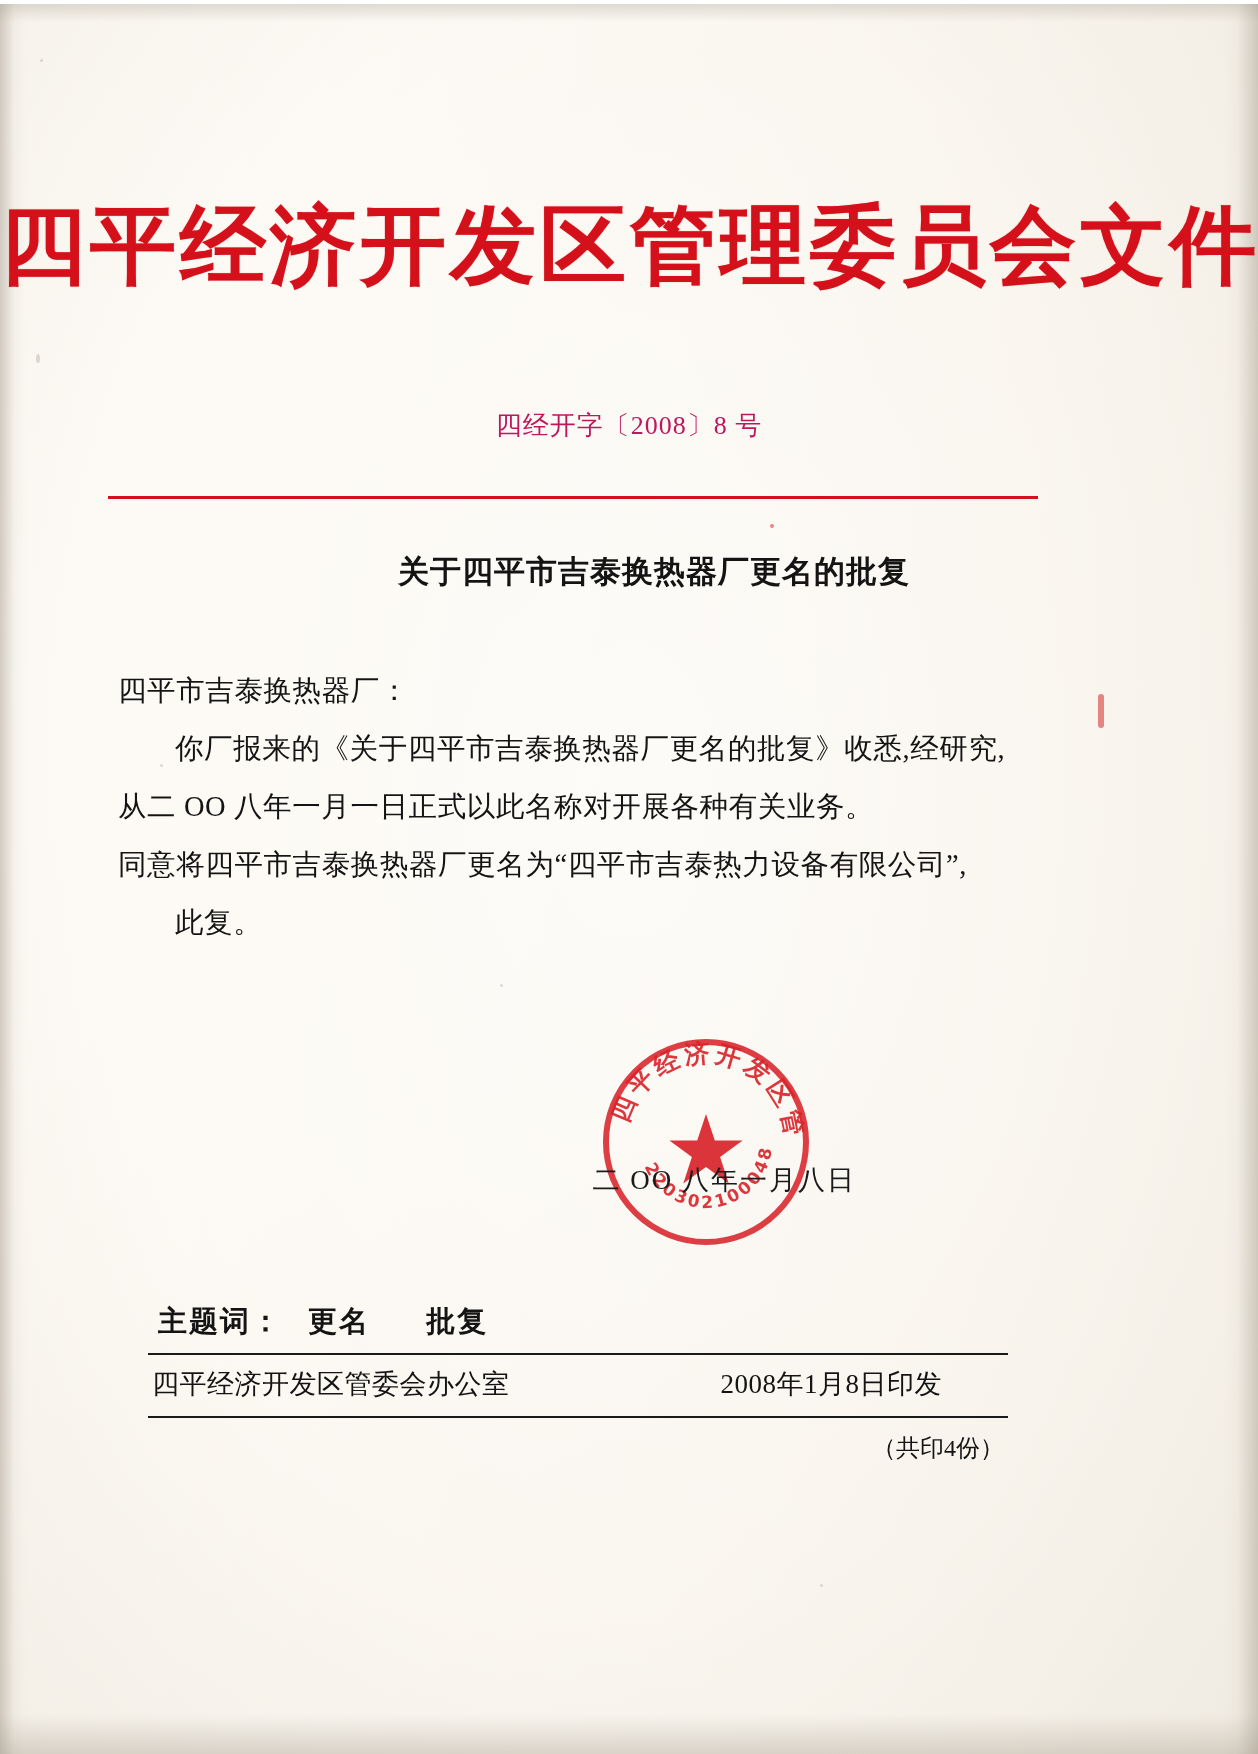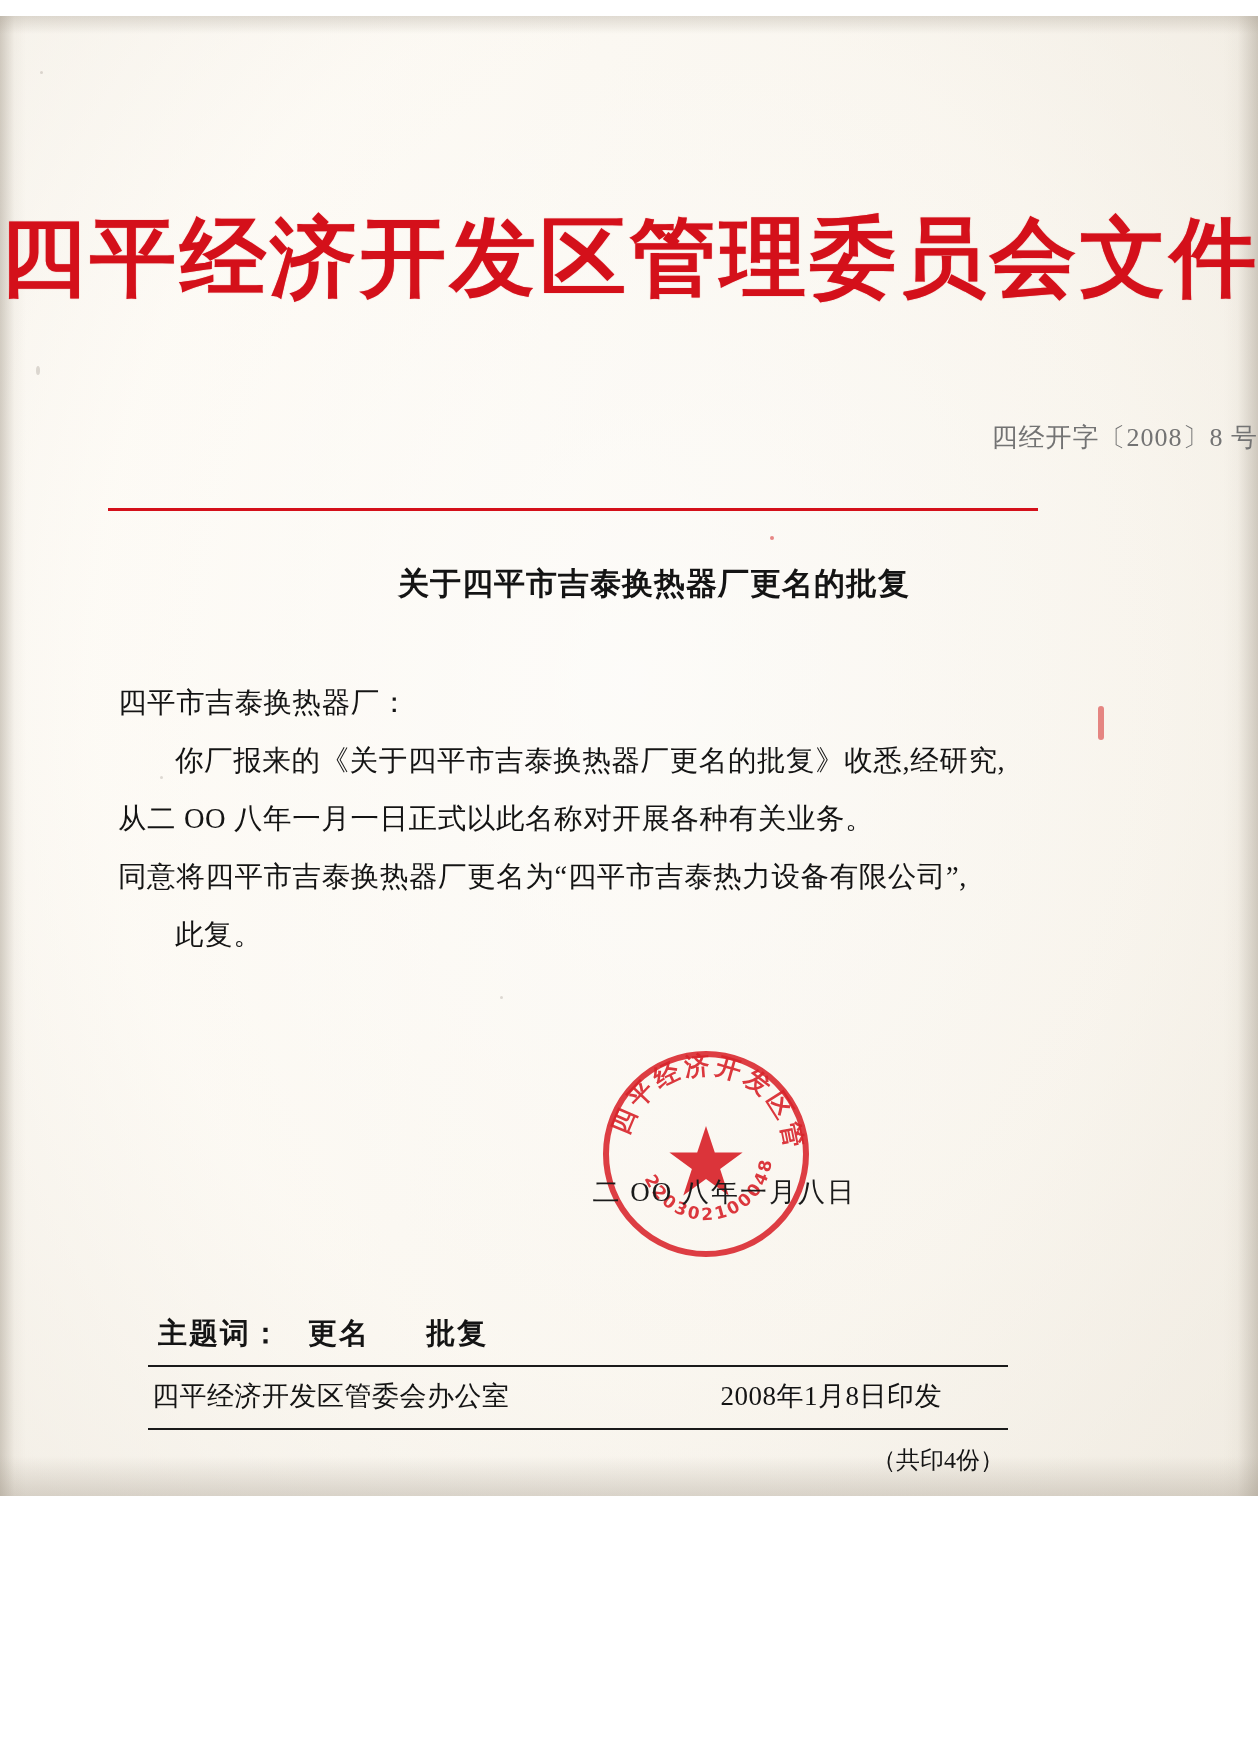--- a/index.html
+++ b/index.html
@@ -6,22 +6,22 @@
     margin: 0;
     padding: 0;
     background: #ffffff;
   }
   body {
     font-family: "Liberation Serif", "DejaVu Serif", serif;
   }
   .page {
     position: relative;
     width: 1258px;
-    height: 1480px;
-    margin: 16px auto;
+    height: 1750px;
+    margin: 4px auto;
     background: #fdfbf7;
     overflow: hidden;
   }
   
   .paper-tint {
     position: absolute;
     inset: 0;
     background:
       radial-gradient(ellipse at 50% 45%, rgba(255,255,255,0.55) 0%, rgba(250,246,238,0.2) 60%, rgba(235,229,218,0.55) 100%),
       linear-gradient(100deg, #fffdf9 0%, #fbf8f2 40%, #f6f2ea 100%);
@@ -77,23 +77,23 @@
     white-space: nowrap;
     text-shadow: 0 0 1px rgba(212,16,26,0.6);
   }
 
   
   .doc-number {
     position: absolute;
     top: 404px;
     left: 0;
     width: 100%;
-    text-align: right;
+    text-align: center;
     font-size: 26px;
-    color: #737373;
+    color: #be185d;
     letter-spacing: 1px;
   }
 
   
   .red-rule {
     position: absolute;
     top: 492px;
     left: 108px;
     width: 930px;
     height: 3px;

